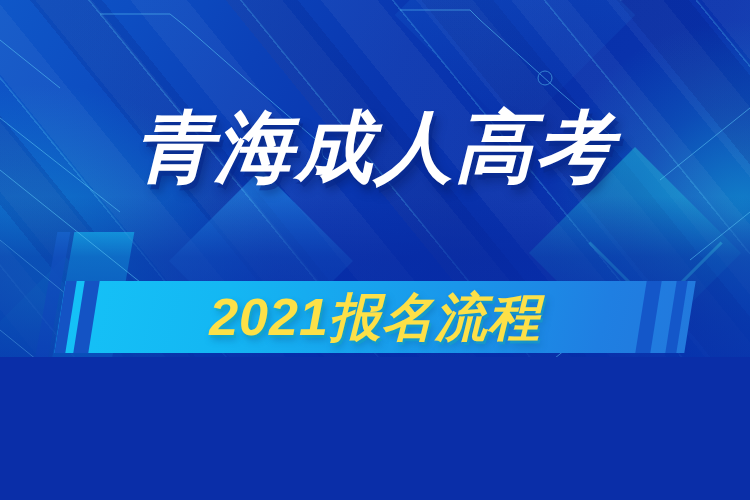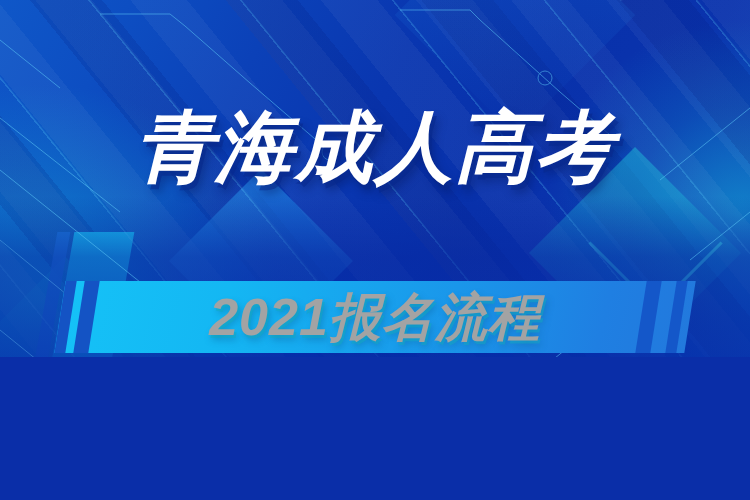--- a/index.html
+++ b/index.html
@@ -141,21 +141,21 @@
   .slash-l1{left:0px;width:11px;}
   .slash-l2{left:19px;width:15px;}
   .slash-r1{right:34px;width:15px;background:#1457c9;}
   .slash-r2{right:8px;width:11px;background:#1457c9;}
 
   .banner-text{
     position:absolute;left:60px;top:281px;width:630px;height:72px;
     display:flex;align-items:center;justify-content:center;
   }
   .subtitle{
-    color:#a3a3a3;
+    color:#fde047;
     font-size:52px;
     font-weight:bold;
     font-style:italic;
     letter-spacing:1px;
     line-height:1;
     white-space:nowrap;
     text-shadow:2px 3px 0 rgba(20,170,190,.50), 3px 5px 7px rgba(10,90,150,.40);
   }
 </style>
 </head>

